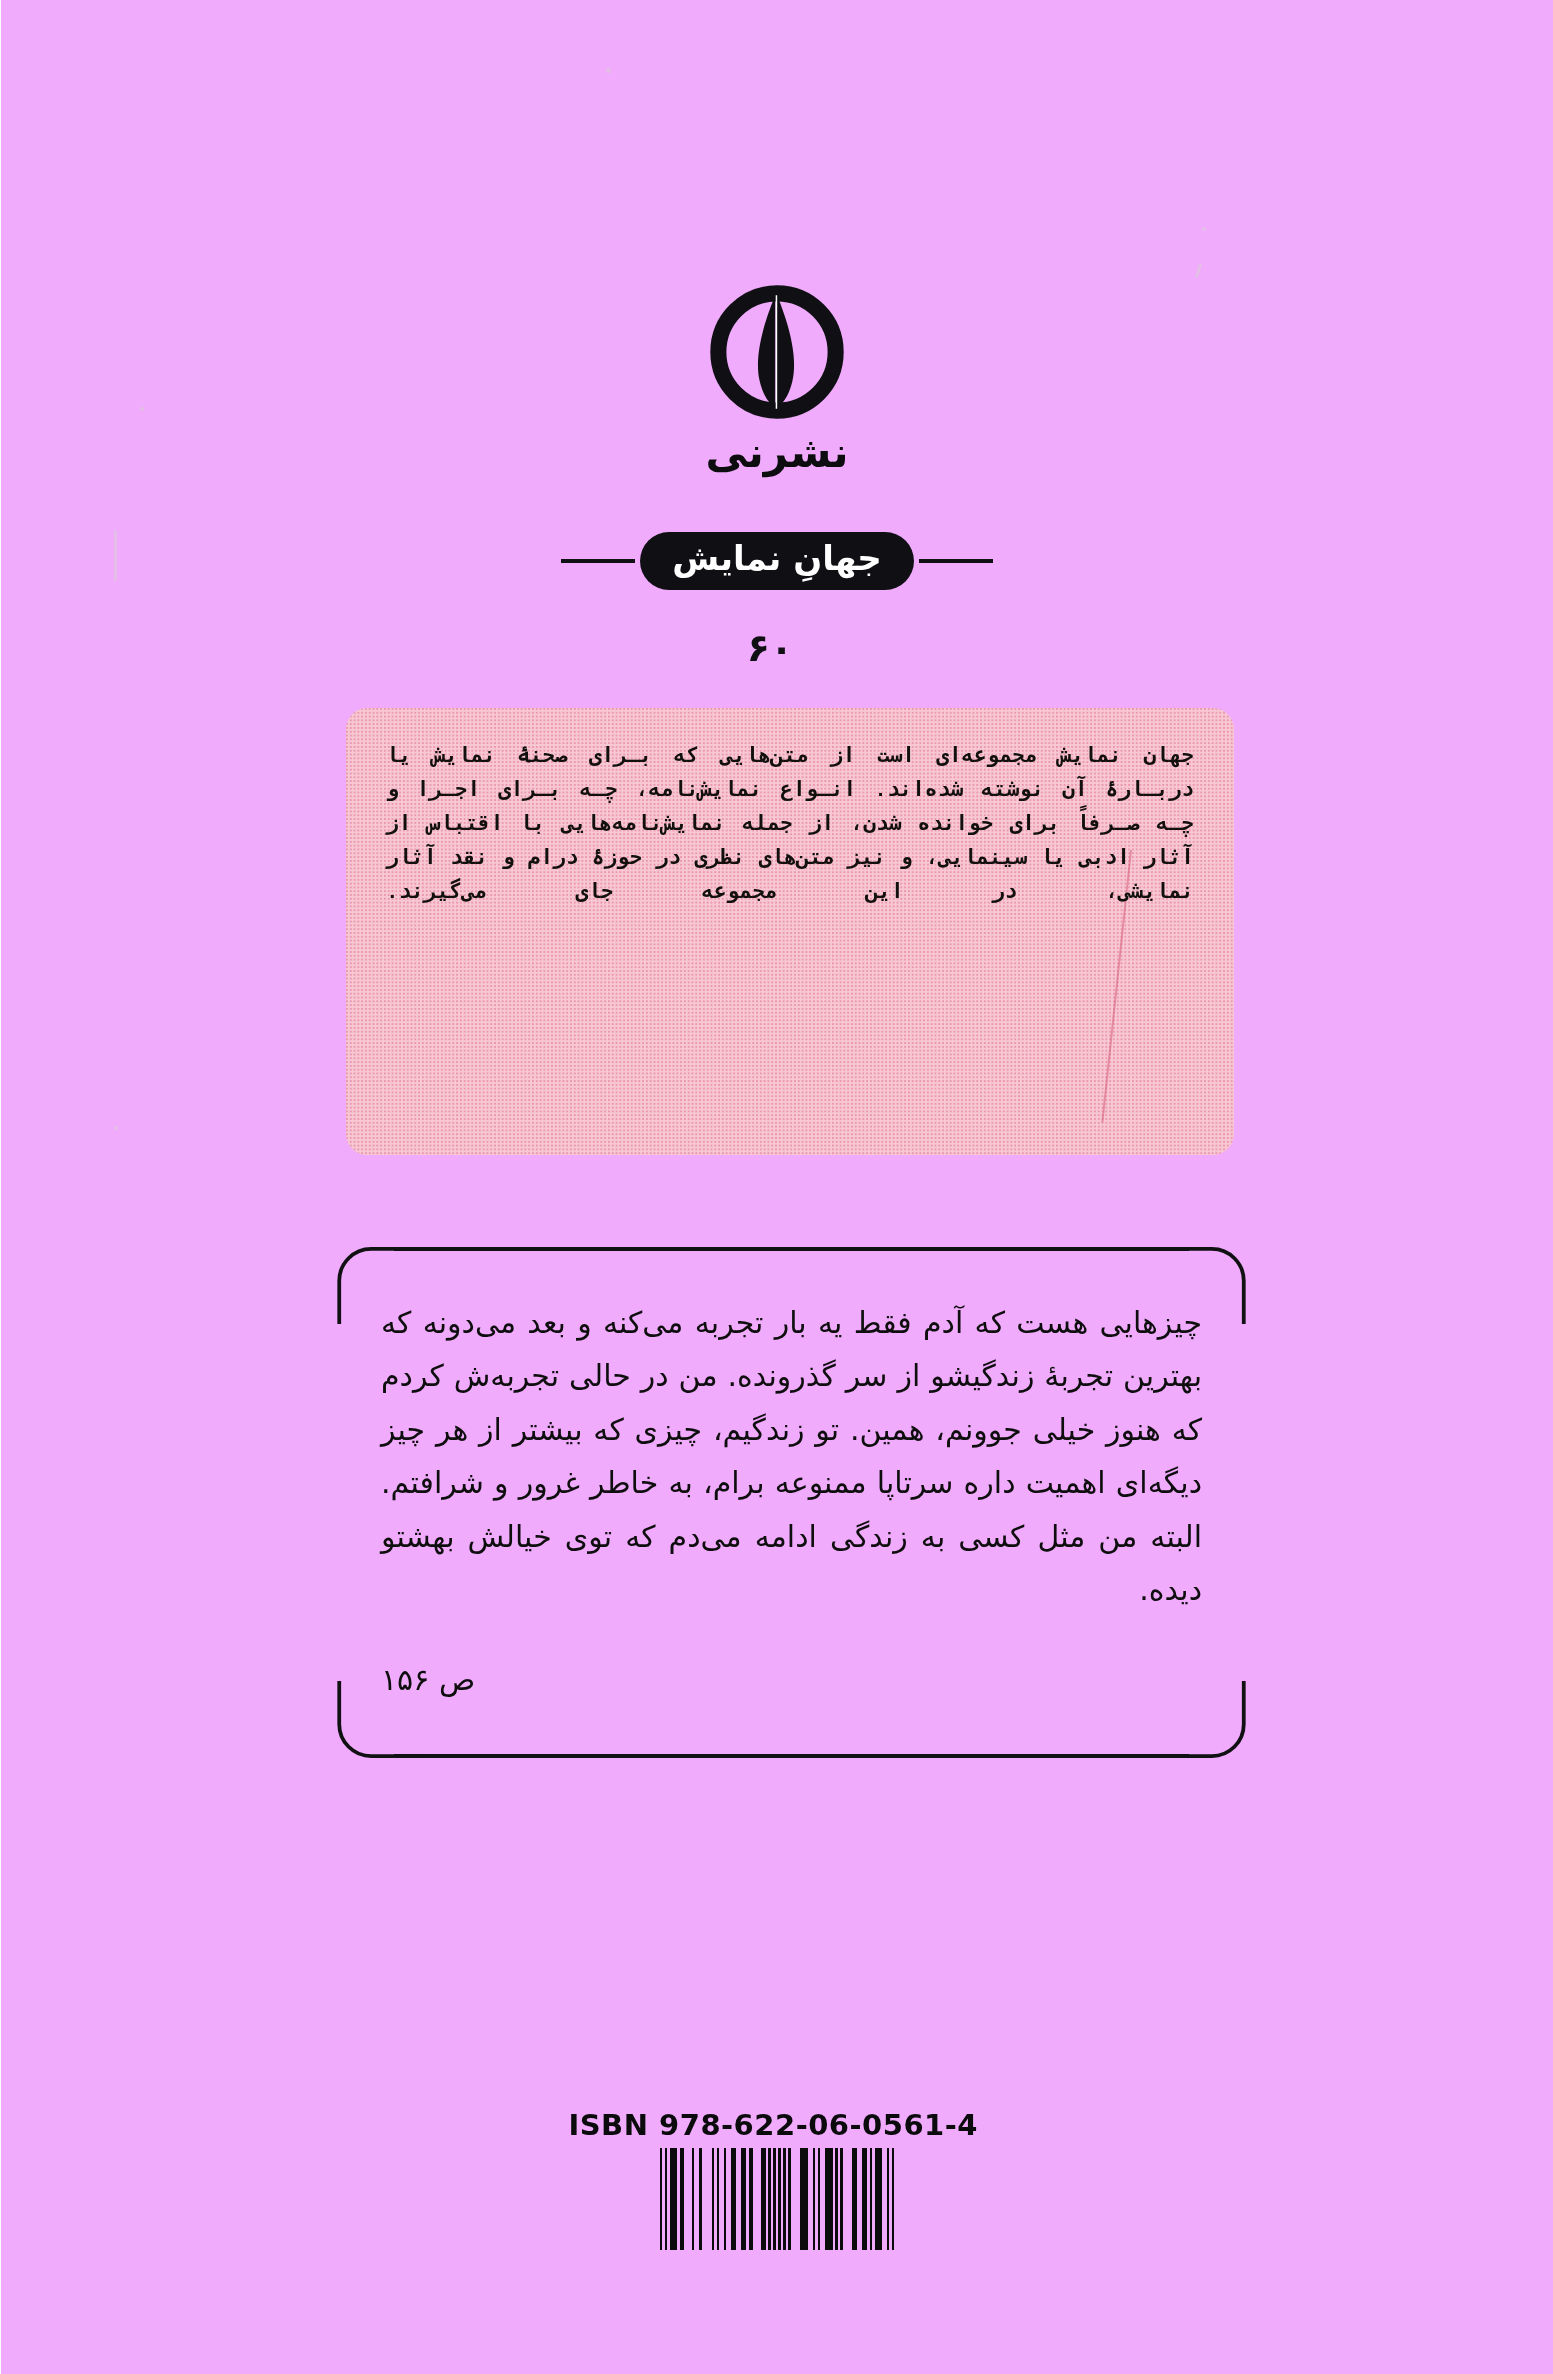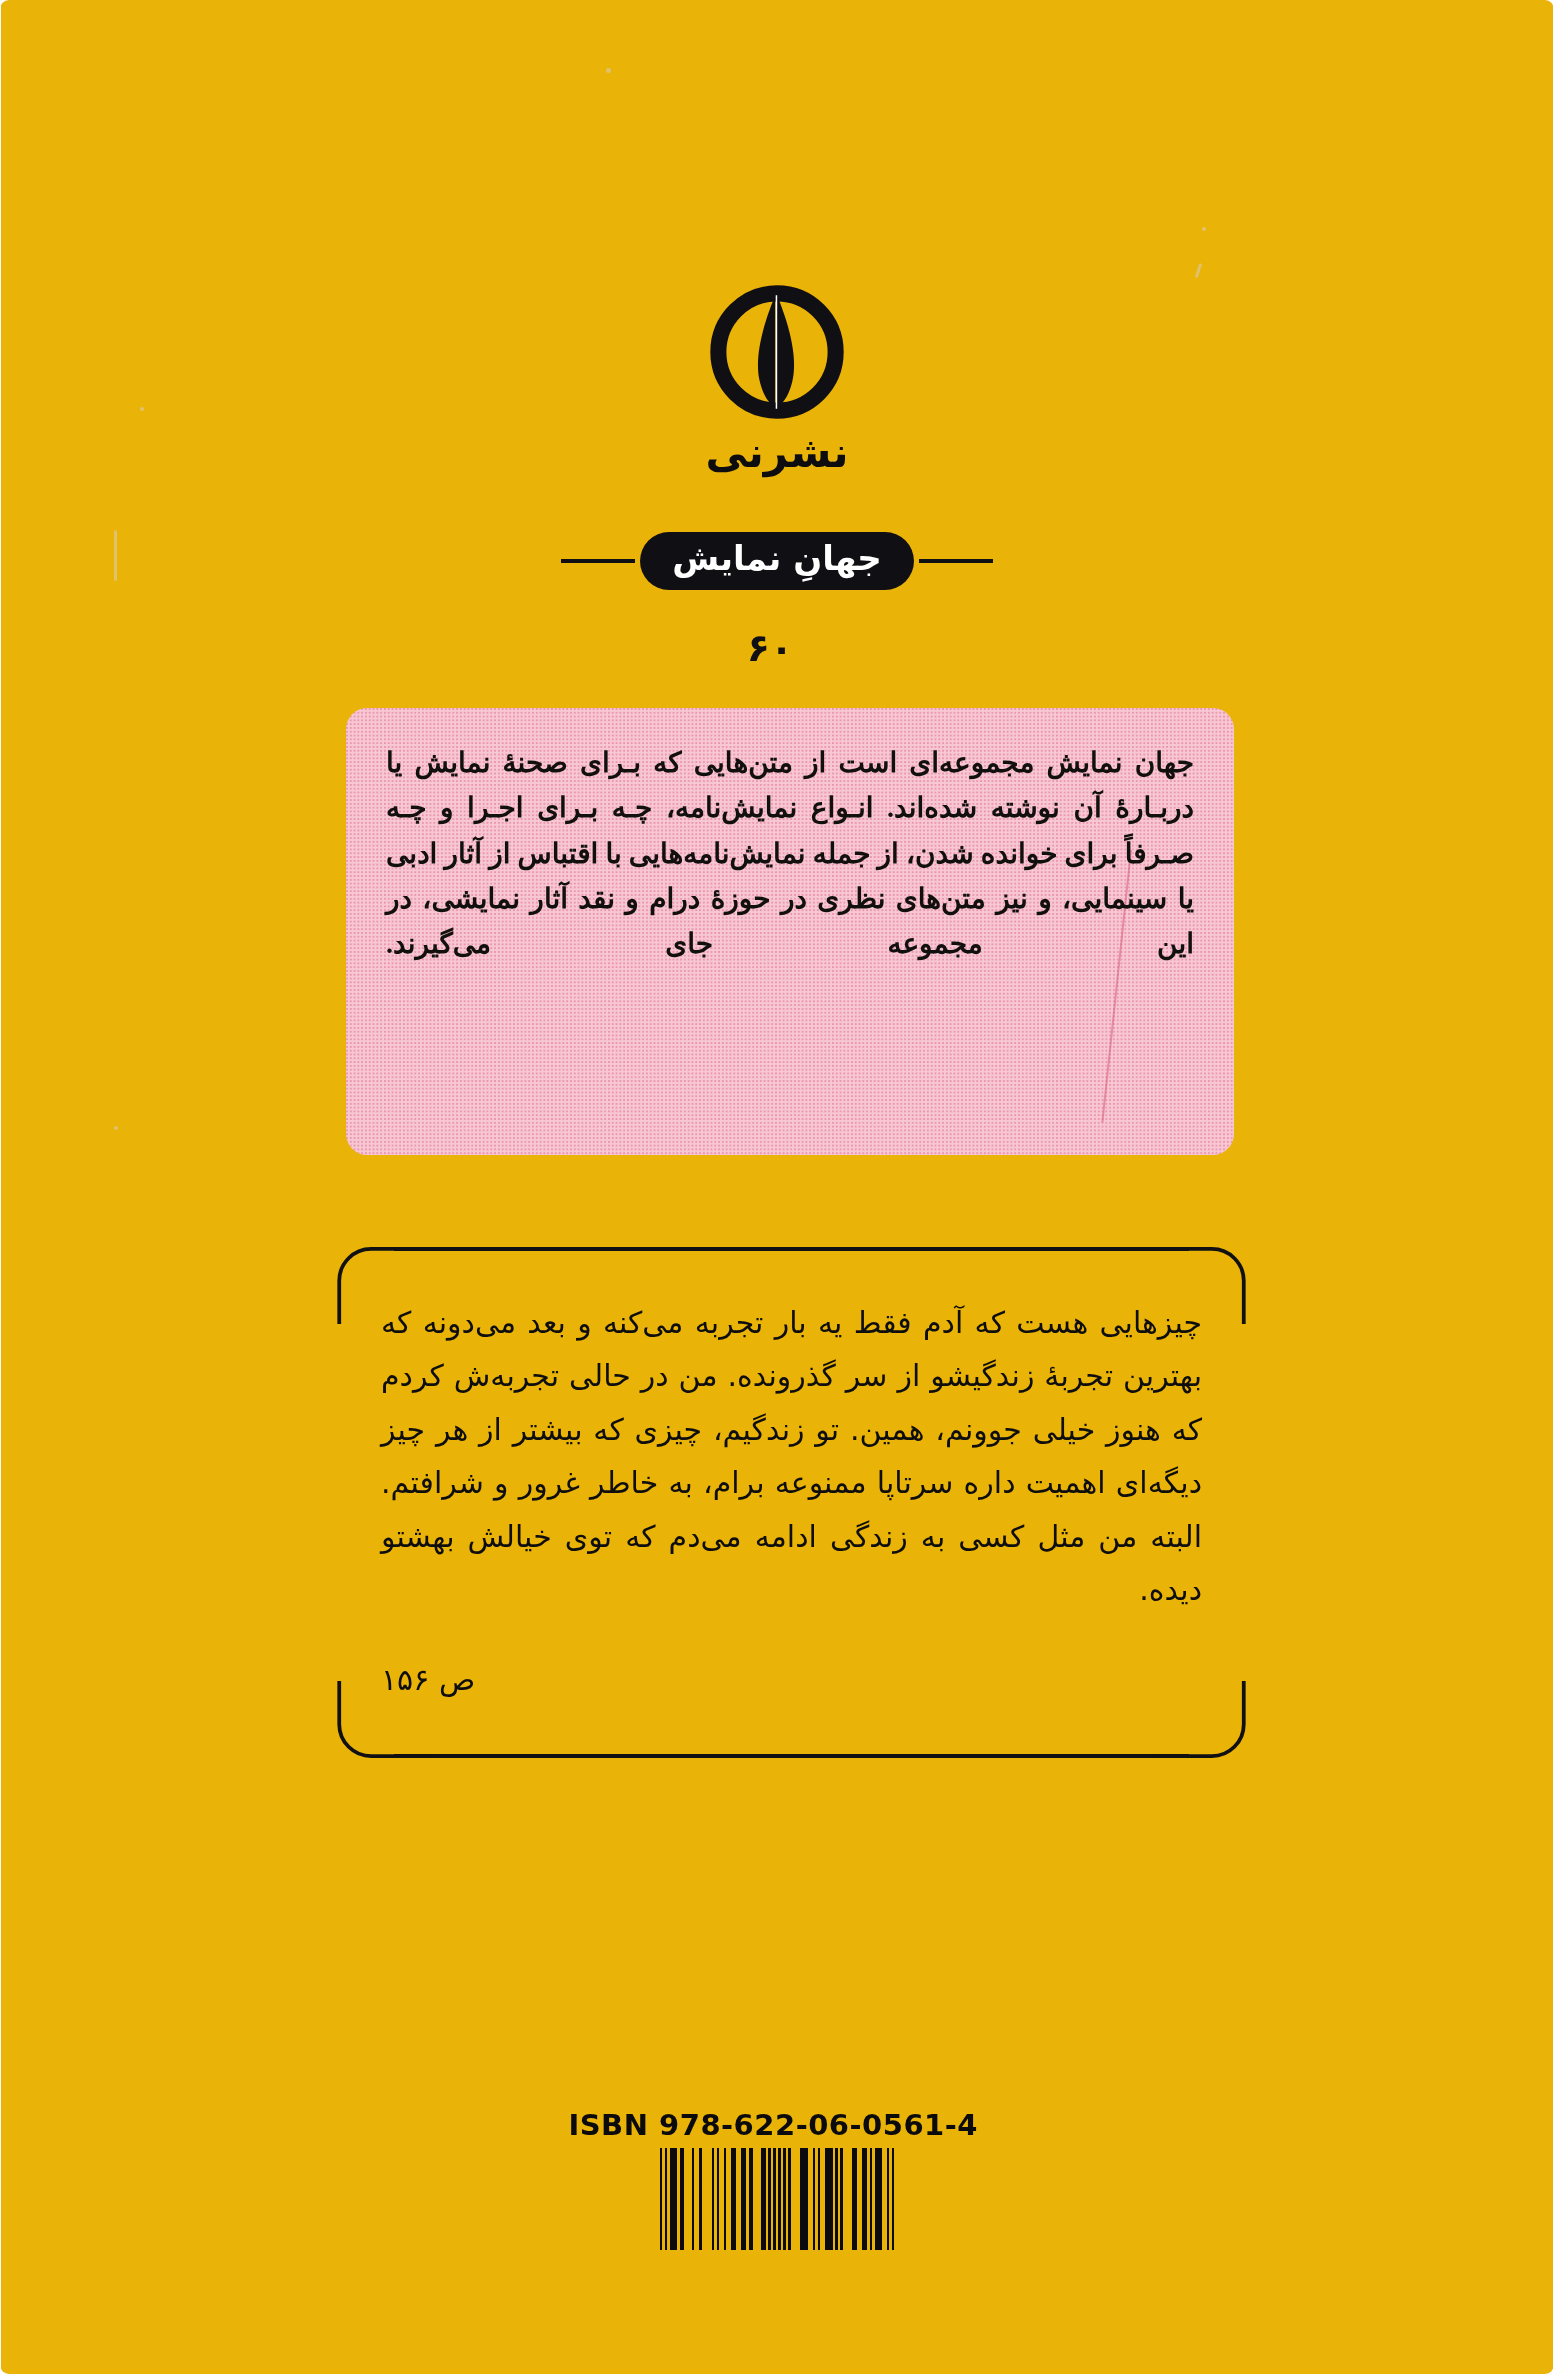--- a/index.html
+++ b/index.html
@@ -6,22 +6,21 @@
   html,body{margin:0;padding:0;}
   body{
     width:1554px;height:2374px;
     background:#ffffff;
     font-family:"DejaVu Sans","Liberation Sans",sans-serif;
     position:relative;
     overflow:hidden;
   }
   .page{
     position:absolute;inset:0;
-    background:#eab308;
-    border-radius:9px;
+    background:#f0abfc;
   }
 
   
   .speck{position:absolute;background:#d8d2d0;border-radius:50%;opacity:.5;}
 
   
   .logo-block{
     position:absolute;
     left:0;right:0;top:280px;
     display:flex;flex-direction:column;align-items:center;
@@ -88,27 +87,27 @@
     overflow:hidden;
   }
   .blurb .scratch{
     position:absolute;top:142px;right:102px;
     width:1.9px;height:274px;
     background:rgba(214,92,120,.55);
     transform:rotate(6deg);
     transform-origin:top center;
   }
   .blurb-text{
-    font-size:28px;
+    font-size:21px;
     line-height:1.62;
     color:#12100f;
     text-align:justify;
     text-align-last:justify;
     font-weight:600;
-    font-family:Liberation Serif, serif;
+    font-family:Liberation Mono, monospace;
     position:relative;z-index:1;
   }
   .blurb-text b{font-weight:900;}
 
   
   .quotebox{
     position:absolute;
     left:337px;top:1247px;
     width:909px;height:511px;
   }

